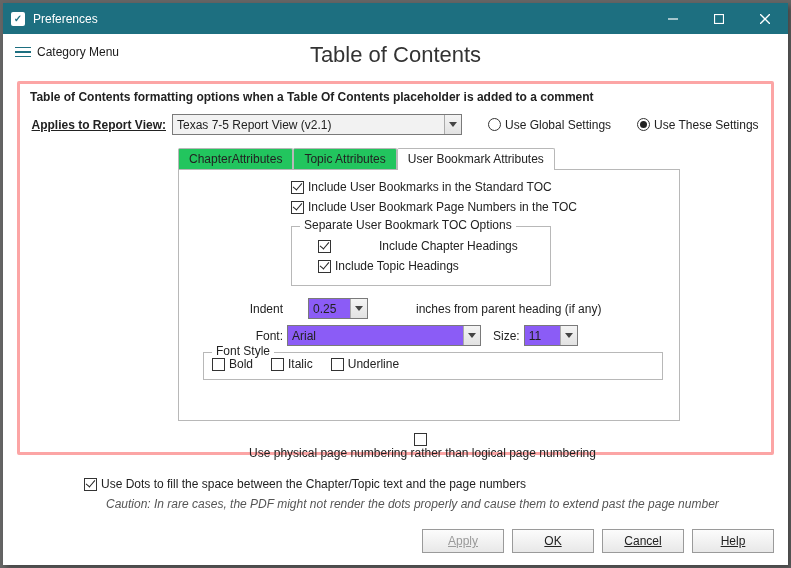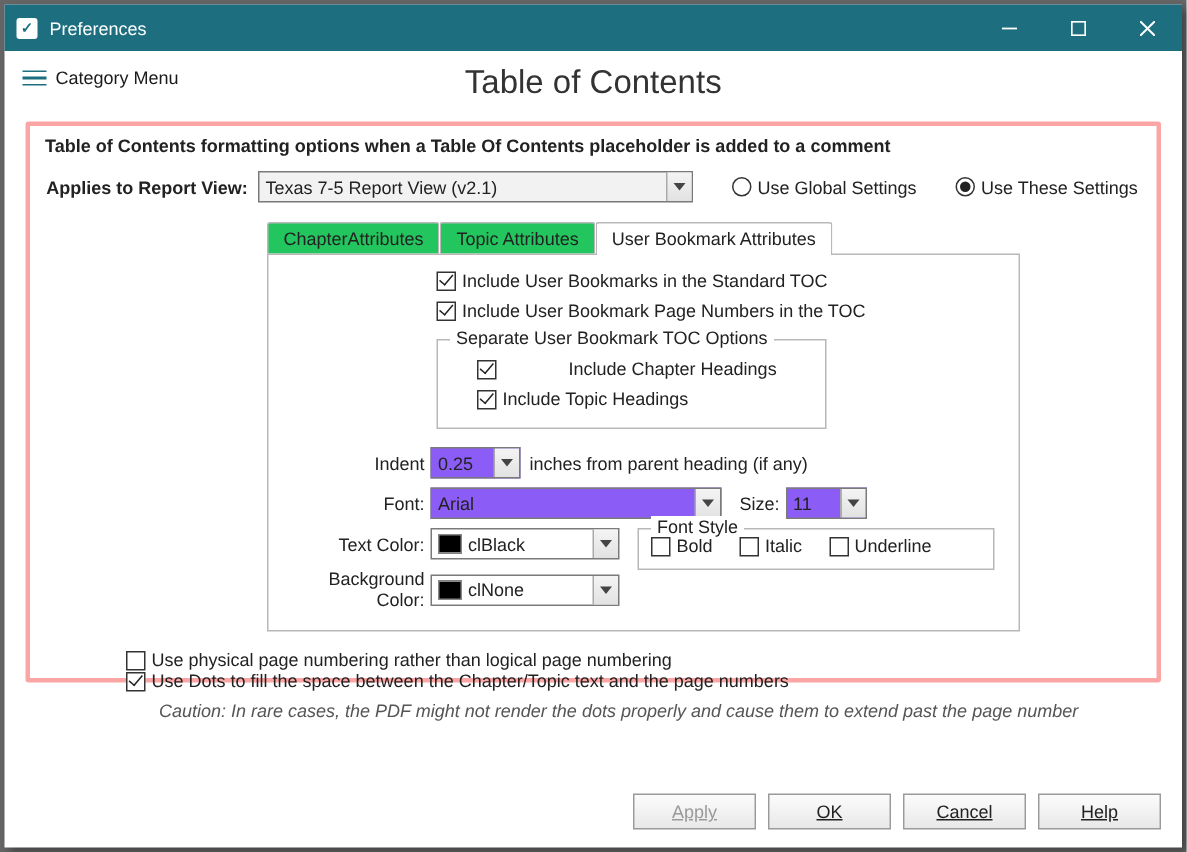--- a/index.html
+++ b/index.html
@@ -126,21 +126,21 @@
       </div>
     <span class="catmenu">Category Menu</span>
   </div>
 
   <div class="page-title">Table of Contents</div>
 
   <div class="panel">
     <div class="bold" style="margin-bottom:10px;">Table of Contents formatting options when a Table Of Contents placeholder is added to a comment</div>
 
     <div class="row" style="gap:6px;">
-      <div class="bold" style="width:136px; text-align:center;">Applies to Report View:</div>
+      <div class="bold" style="width:136px; text-align:right;text-decoration:underline;">Applies to Report View:</div>
       <div class="select" style="width:290px; background:#f2f2f2;">
         <div class="val">Texas 7-5 Report View (v2.1)</div>
         <div class="btn">
             <div class="chev"></div>
           </div>
       </div>
       <div style="width:14px;"></div>
       <label class="row">
         <span class="radio"></span>
         <span>Use Global Settings</span>
@@ -186,21 +186,21 @@
           </label>
           <label class="row" style="margin:0 0 4px 16px;">
             <span class="check">
                 <span class="mark on"></span>
               </span>
             <span>Include Topic Headings</span>
           </label>
         </div>
       </div>
 
-      <div class="row" style="margin-top:12px;">
+      <div class="row" style="margin-top:12px;gap:21px;">
         <div class="label-r" style="width:92px; padding-right:4px;">Indent</div>
         <div class="select" style="width:60px;">
           <div class="val">0.25</div>
           <div class="btn">
               <div class="chev"></div>
             </div>
         </div>
         <div style="width:6px;"></div>
         <span>inches from parent heading (if any)</span>
       </div>
@@ -218,42 +218,20 @@
         <div style="width:4px;"></div>
         <div class="select" style="width:54px;">
           <div class="val">11</div>
           <div class="btn">
               <div class="chev"></div>
             </div>
         </div>
       </div>
 
       <div class="row" style="margin-top:6px; align-items:flex-start;">
-        <div style="width:222px;">
-          <div class="row">
-            <div class="label-r" style="width:92px; padding-right:4px;">Text Color:</div>
-            <div class="colorsel">
-              <div class="sw" style="background:#000;"></div>
-              <div class="nm">clBlack</div>
-              <div class="btn">
-                  <div class="chev"></div>
-                </div>
-            </div>
-          </div>
-          <div class="row" style="margin-top:6px;">
-            <div class="label-r" style="width:92px; padding-right:4px;">Background Color:</div>
-            <div class="colorsel">
-              <div class="sw" style="background:#000;"></div>
-              <div class="nm">clNone</div>
-              <div class="btn">
-                  <div class="chev"></div>
-                </div>
-            </div>
-          </div>
-        </div>
         <div class="fieldset" style="flex:1; margin-top:0; margin-left:8px; padding:2px 8px 8px 8px;">
           <div class="legend">Font Style</div>
           <div class="row" style="gap:18px; margin-top:2px;">
             <label class="row">
               <span class="check">
                   <span class="mark"></span>
                 </span>
               <span>Bold</span>
             </label>
             <label class="row">
@@ -268,21 +246,21 @@
                 </span>
               <span>Underline</span>
             </label>
           </div>
         </div>
       </div>
 
     </div>
 
     <div style="margin-top:12px; margin-left:54px;">
-      <label class="row" style="margin-bottom:0;">
+      <label class="row" style="margin-bottom:17px;flex-direction:column;">
         <span class="check">
             <span class="mark"></span>
           </span>
         <span>Use physical page numbering rather than logical page numbering</span>
       </label>
       <label class="row">
         <span class="check">
             <span class="mark on"></span>
           </span>
         <span>Use Dots to fill the space between the Chapter/Topic text and the page numbers</span>

